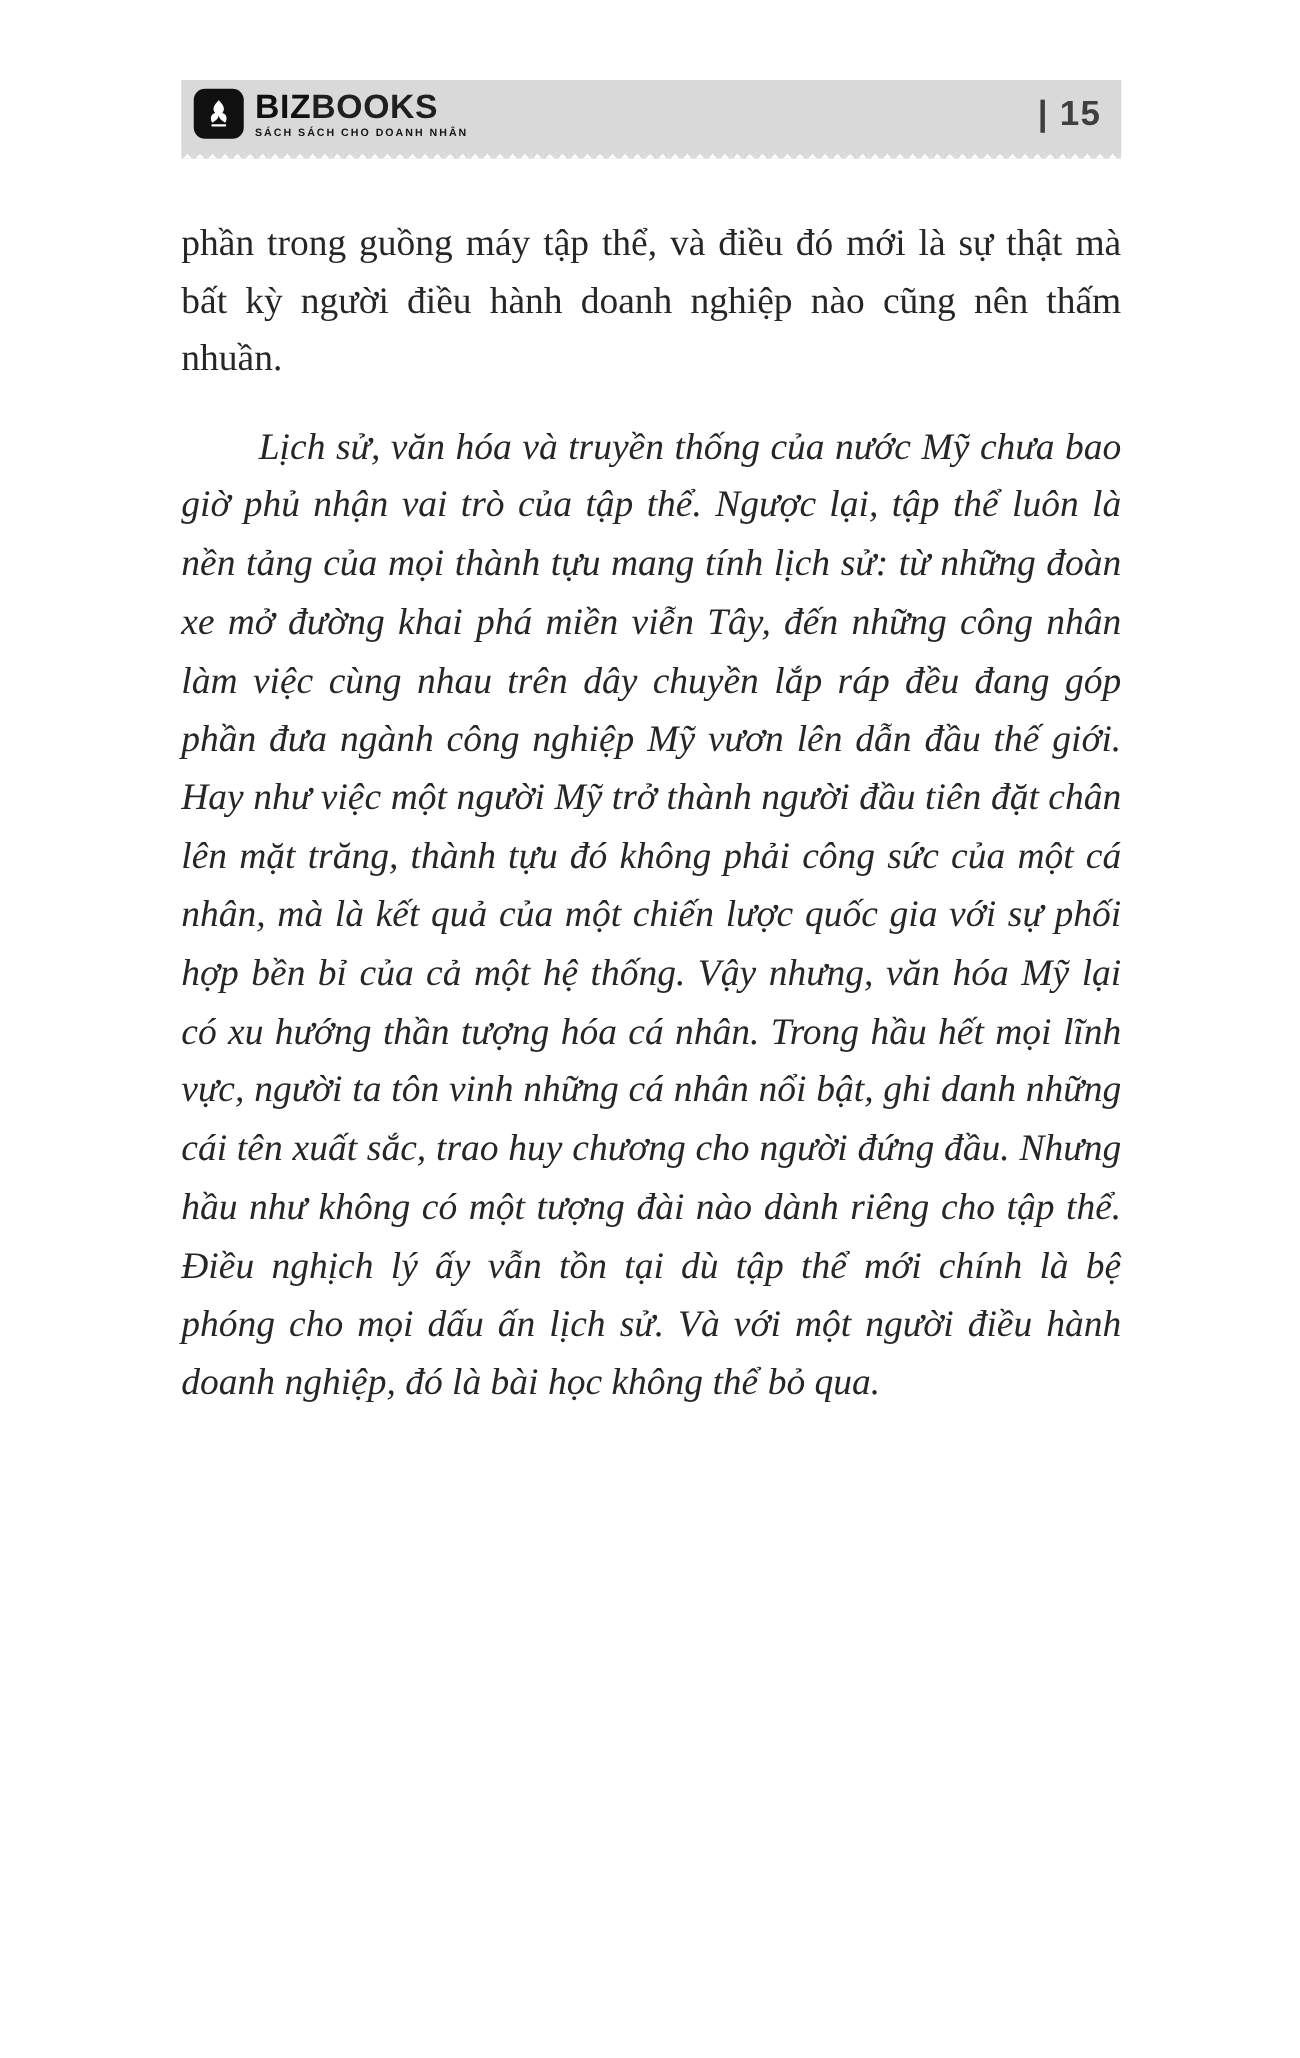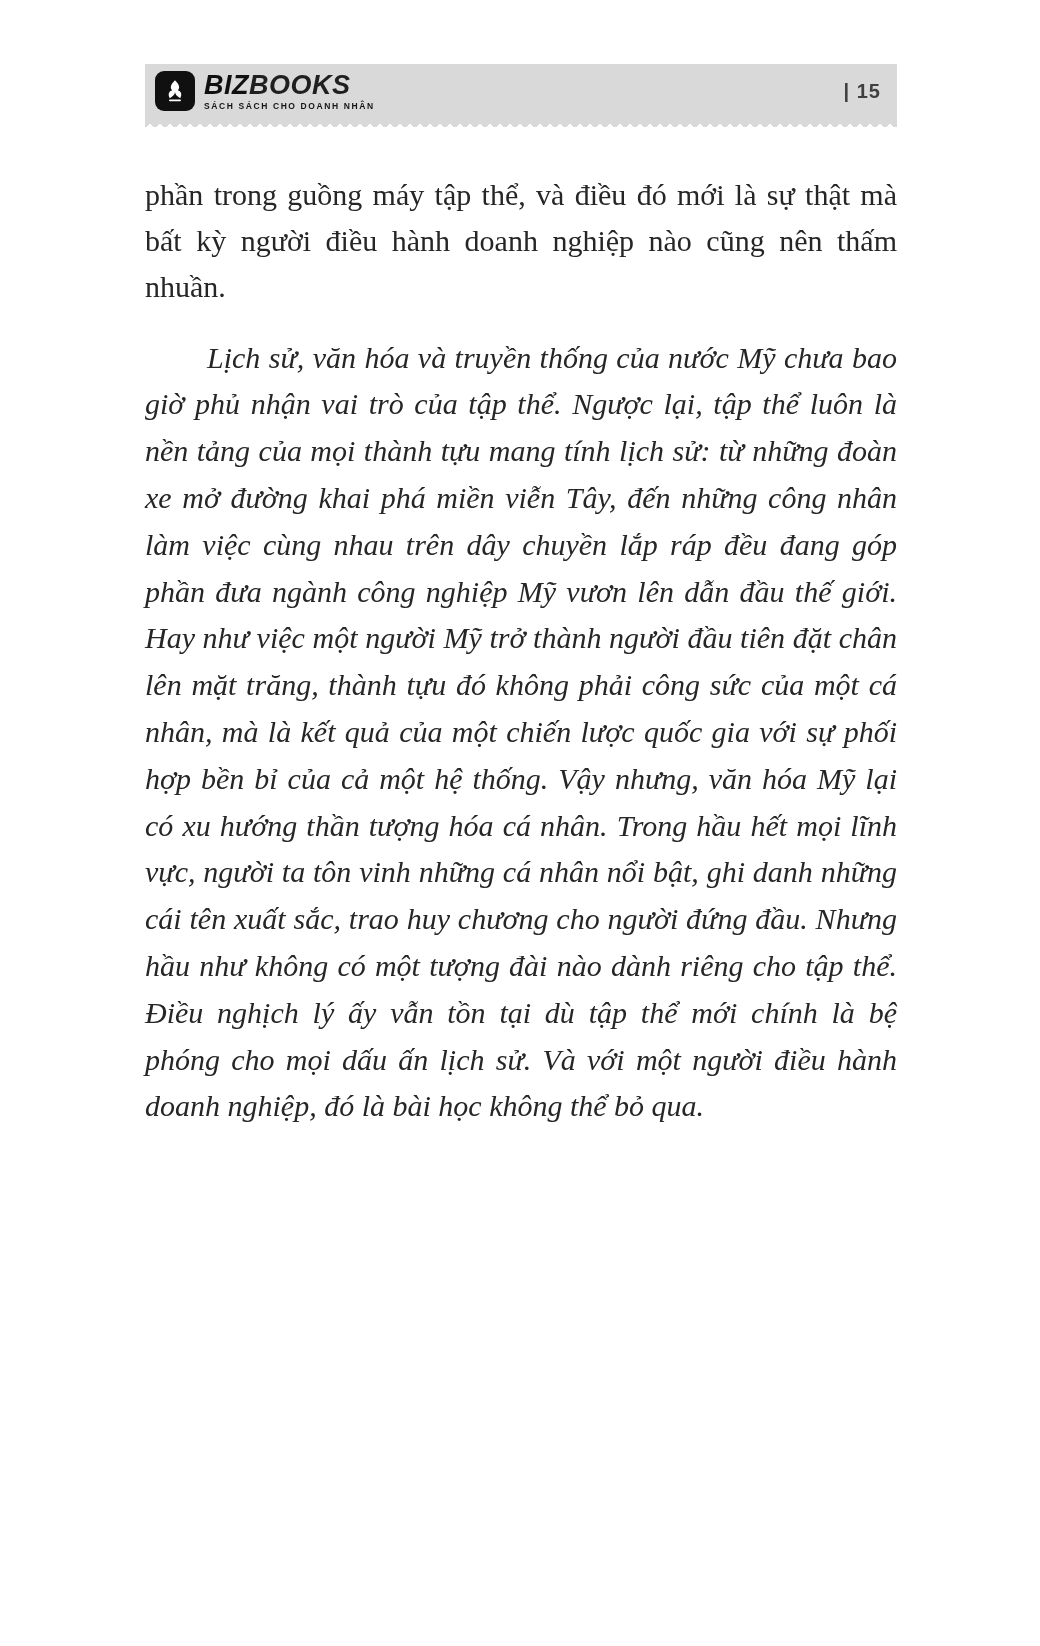--- a/index.html
+++ b/index.html
@@ -59,36 +59,35 @@
     display: flex;
     flex-direction: column;
     line-height: 1;
   }
   .brand-line {
     font-family: "Liberation Sans", sans-serif;
     font-size: 27px;
     line-height: 1;
     color: #101010;
     letter-spacing: 0.5px;
-    font-style: italic;
   }
   .brand-biz { font-weight: 900; }
   .brand-books { font-weight: 700; opacity: 0.92; }
   .tagline {
     font-family: "Liberation Sans", sans-serif;
     font-size: 8.5px;
     font-weight: bold;
     letter-spacing: 1.6px;
     color: #151515;
     margin-top: 3px;
     white-space: nowrap;
   }
   .page-number {
     font-family: "Liberation Sans", sans-serif;
-    font-size: 20px;
+    font-size: 28px;
     font-weight: 600;
     color: #3f3f3f;
     letter-spacing: 1px;
   }
 
   
   .text-body {
     margin-top: 52px;
   }
   .text-body p {

